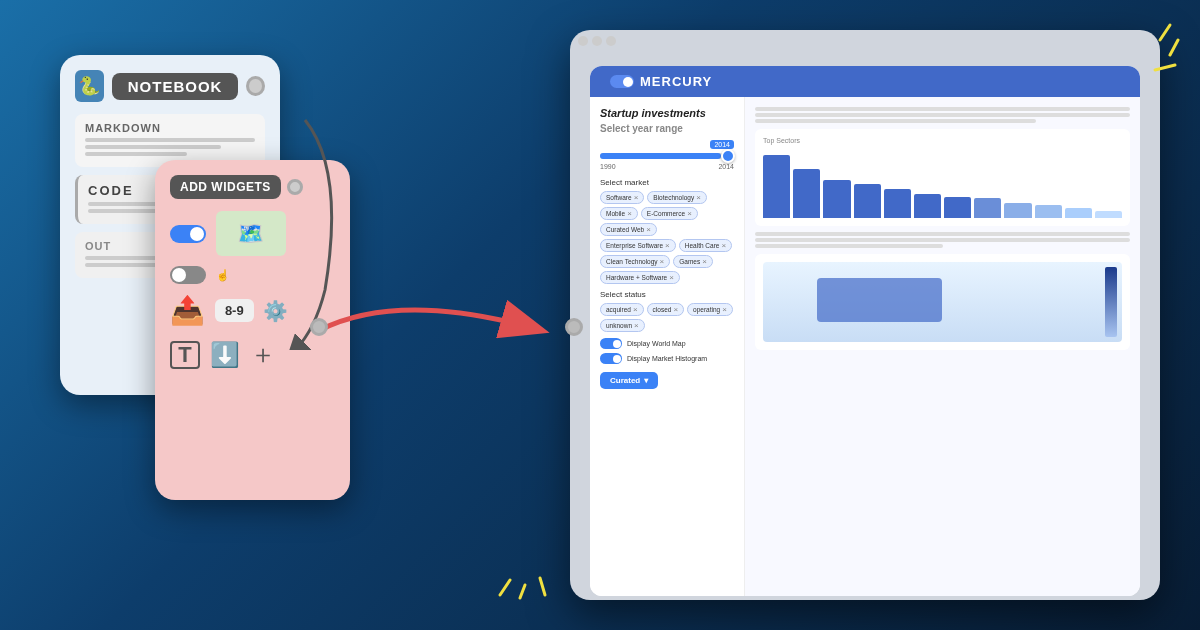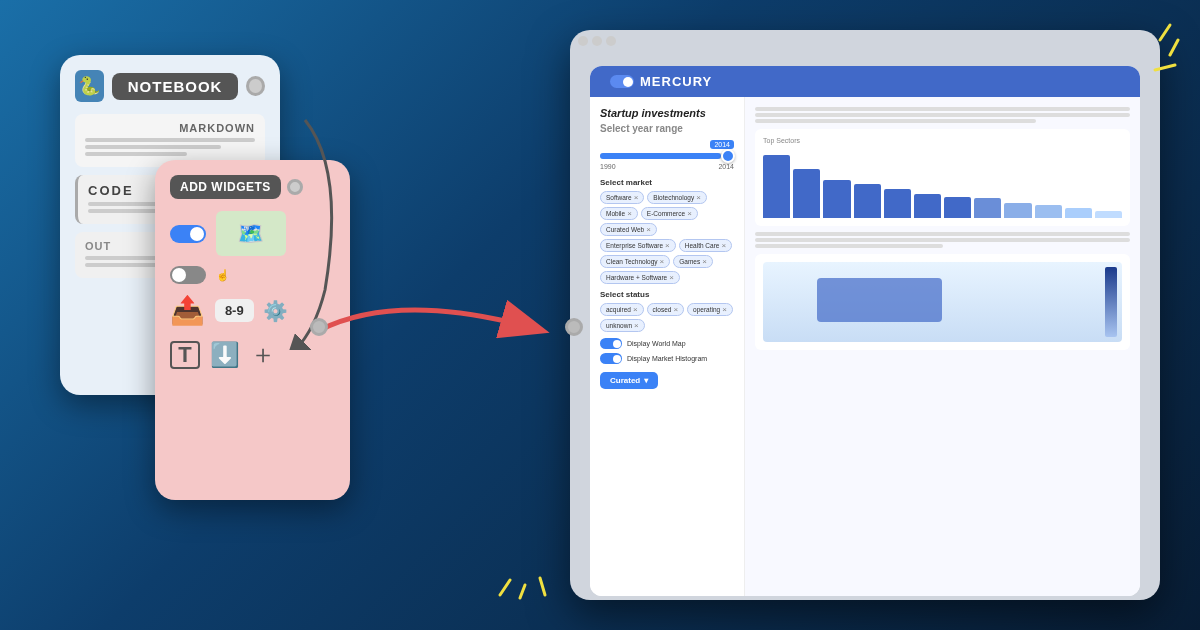--- a/index.html
+++ b/index.html
@@ -99,21 +99,20 @@
       border-radius: 8px;
       padding: 8px 10px;
       margin-bottom: 8px;
     }
     .nb-markdown-title {
       font-size: 11px;
       font-weight: 700;
       color: #666;
       margin-bottom: 4px;
       letter-spacing: 1px;
-      text-align: right;
     }
     .nb-line {
       height: 4px;
       background: #ccc;
       border-radius: 2px;
       margin-bottom: 3px;
     }
     .nb-line.short { width: 60%; }
     .nb-line.medium { width: 80%; }
     .nb-line.full { width: 100%; }
@@ -419,21 +418,21 @@
     .year-badge {
       background: #3b82f6;
       color: white;
       font-size: 7px;
       padding: 1px 4px;
       border-radius: 3px;
     }
 
     .sb-section-label {
       font-size: 8px;
-      font-weight: 700;
+      font-weight: 400;
       color: #333;
       margin: 6px 0 4px;
     }
 
     .tag-container {
       display: flex;
       flex-wrap: wrap;
       gap: 3px;
       margin-bottom: 6px;
     }

